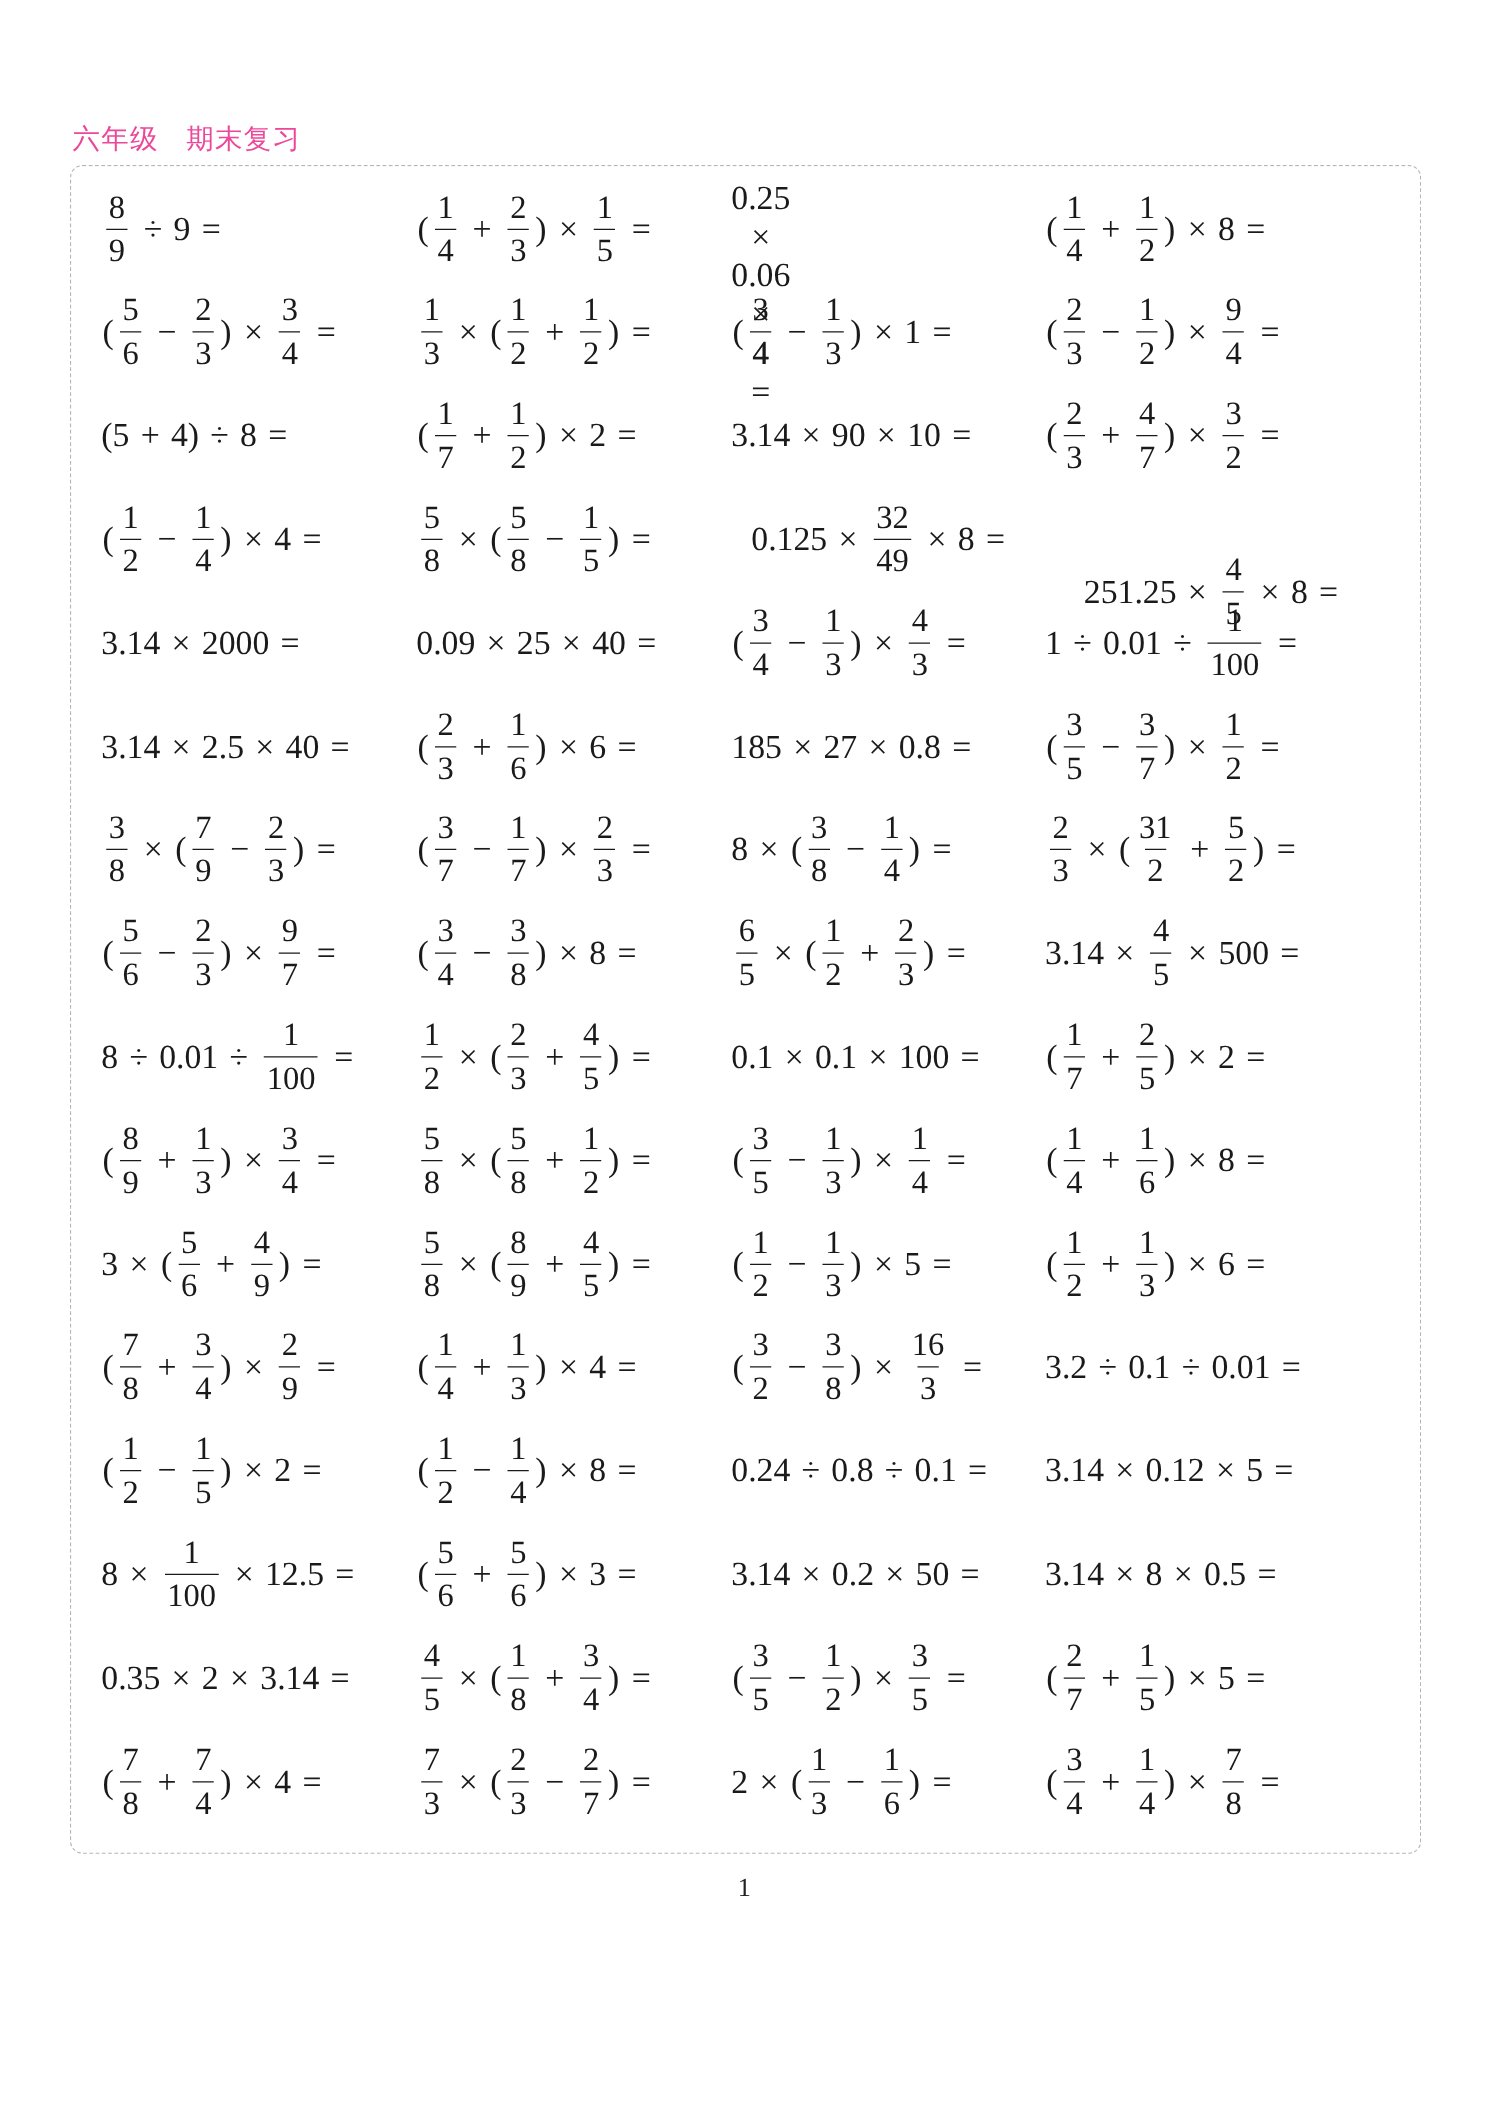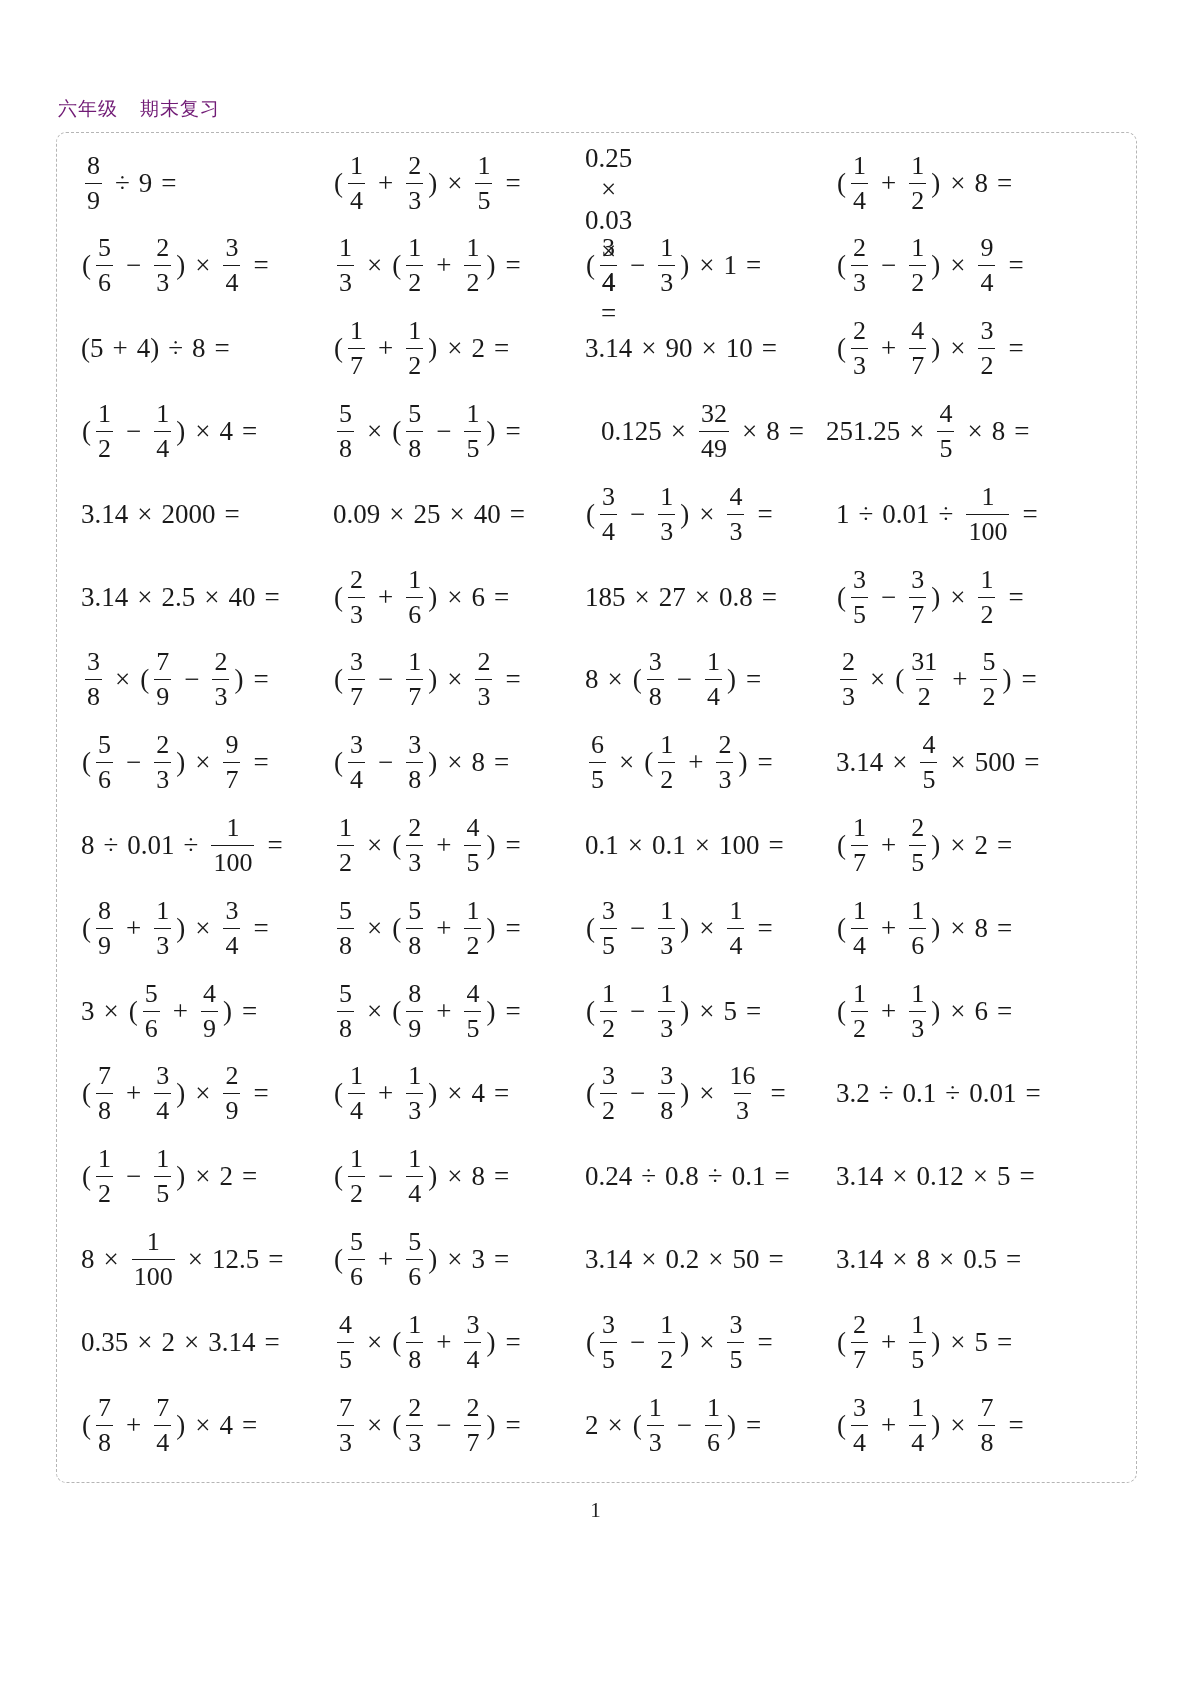--- a/index.html
+++ b/index.html
@@ -1,19 +1,19 @@
 <!DOCTYPE html>
 <html><head>
   <meta charset="utf-8">
   <style>
     html, body { margin: 0; padding: 0; background: #ffffff; }
     body { width: 1191px; height: 1684px; position: relative; overflow: hidden;
            font-family: "Liberation Serif", "DejaVu Serif", serif; color: #1a1a1a; }
-    .header { position: absolute; left: 58px; top: 96px; font-size: 19px;
-              font-family: "DejaVu Sans", sans-serif; color: #701a75; letter-spacing: 1px; }
+    .header { position: absolute; left: 58px; top: 96px; font-size: 22px;
+              font-family: "DejaVu Sans", sans-serif; color: #ec4899; letter-spacing: 1px; }
     .header .gap { display: inline-block; width: 22px; }
     .frame { position: absolute; left: 56px; top: 132px; width: 1081px; height: 1351px;
              border: 1.5px dashed #b5b5b5; border-radius: 10px; box-sizing: border-box; }
     .grid { position: absolute; left: 0; top: 0; width: 100%; height: 100%; }
     .row { position: absolute; left: 0; width: 100%; height: 80px; }
     .cell { position: absolute; top: 0; height: 80px; display: flex; align-items: center;
             font-size: 27px; white-space: nowrap; }
     .tok { display: inline-block; }
     .op { margin: 0 9px; }
     .paren { margin: 0 1px; }
@@ -58,21 +58,21 @@
           <span class="tok op">×</span>
           <span class="frac">
             <span class="num">1</span>
             <span class="den">5</span>
           </span>
           <span class="tok op">=</span>
         </div>
         <div class="cell" style="left: 528px; flex-direction: column;">
           <span class="tok">0.25</span>
           <span class="tok op">×</span>
-          <span class="tok">0.03</span>
+          <span class="tok">0.06</span>
           <span class="tok op">×</span>
           <span class="tok">4</span>
           <span class="tok op">=</span>
         </div>
         <div class="cell" style="left: 779px;">
           <span class="tok paren">(</span>
           <span class="frac">
             <span class="num">1</span>
             <span class="den">4</span>
           </span>
@@ -255,21 +255,21 @@
           <span class="tok">0.125</span>
           <span class="tok op">×</span>
           <span class="frac">
             <span class="num">32</span>
             <span class="den">49</span>
           </span>
           <span class="tok op">×</span>
           <span class="tok">8</span>
           <span class="tok op">=</span>
         </div>
-        <div class="cell" style="left: 769px;">
+        <div class="cell" style="left: 810px; margin-top: 42px;">
           <span class="tok">251.25</span>
           <span class="tok op">×</span>
           <span class="frac">
             <span class="num">4</span>
             <span class="den">5</span>
           </span>
           <span class="tok op">×</span>
           <span class="tok">8</span>
           <span class="tok op">=</span>
         </div>

